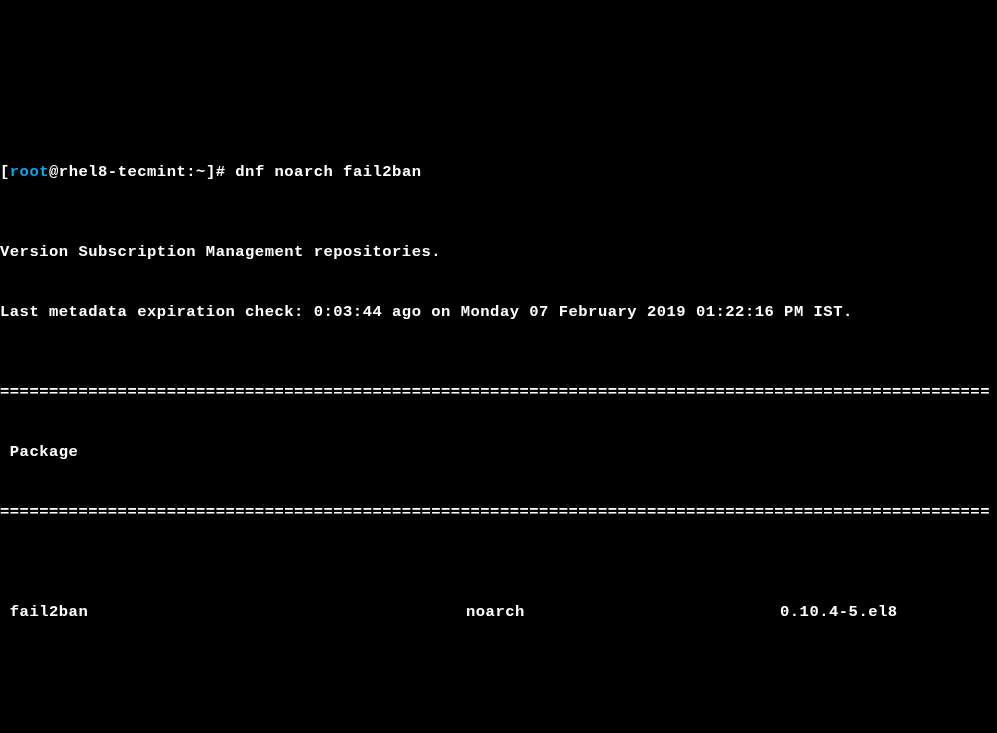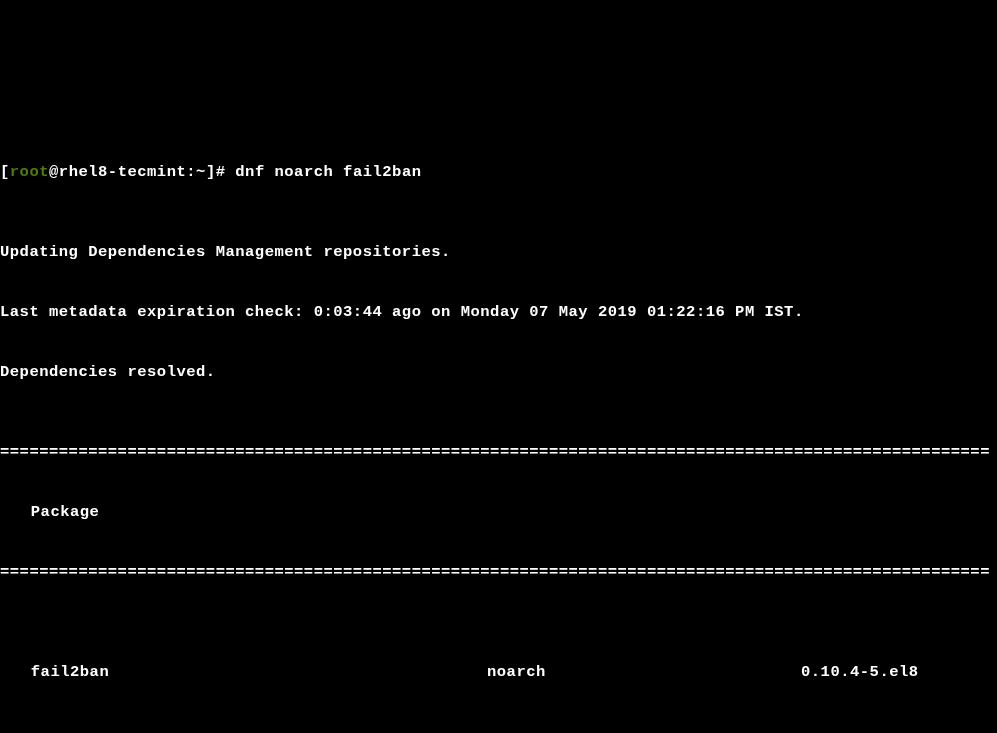--- a/index.html
+++ b/index.html
@@ -15,37 +15,36 @@
     height: 733px;
     overflow: hidden;
     letter-spacing: 0.5px;
     white-space: pre;
   }
   .term {
     padding: 2px 0 0 0;
   }
   .row { display: block; }
   .pkg-row { display: flex; }
-  .col-pkg { width: 466px; flex: none; padding-left: 21px; }
+  .col-pkg { width: 466px; flex: none; }
   .col-arch { width: 314px; flex: none; }
   .col-ver { flex: 1; }
-  .red { color: #4d7c0f; }
+  .red { color: #0ea5e9; }
 </style>
 </head>
 <body>
 
 
 
 <div class="term">
 
   <span class="row"><span>[</span><span class="red">root</span><span>@</span><span>rhel8-tecmint:~</span><span>]#</span><span> dnf noarch fail2ban</span></span>
 
-  <span class="row">Updating Dependencies Management repositories.</span>
-  <span class="row">Last metadata expiration check: 0:03:44 ago on Monday 07 May 2019 01:22:16 PM IST.</span>
-  <span class="row">Dependencies resolved.</span>
+  <span class="row">Version Subscription Management repositories.</span>
+  <span class="row">Last metadata expiration check: 0:03:44 ago on Monday 07 February 2019 01:22:16 PM IST.</span>
 
   <span class="row">=====================================================================================================</span>
   <span class="pkg-row">
     <span class="col-pkg"> Package</span>
   </span>
   <span class="row">=====================================================================================================</span>
 
 
   <span class="pkg-row">
     <span class="col-pkg"> fail2ban</span>

